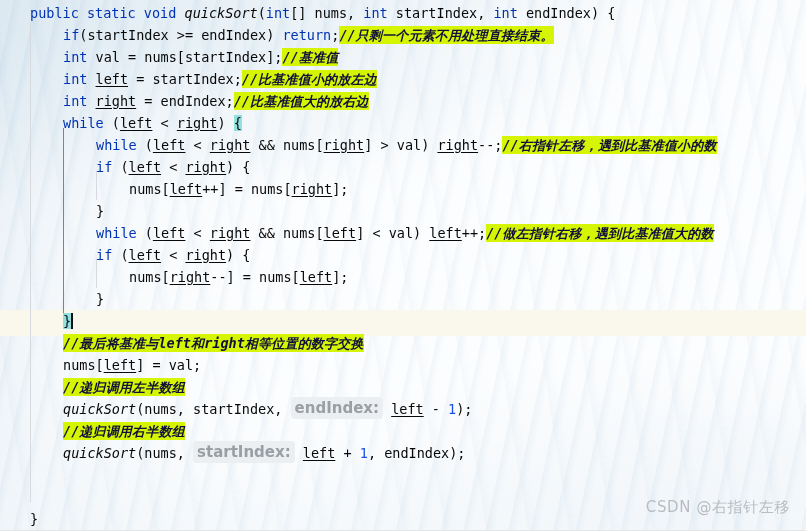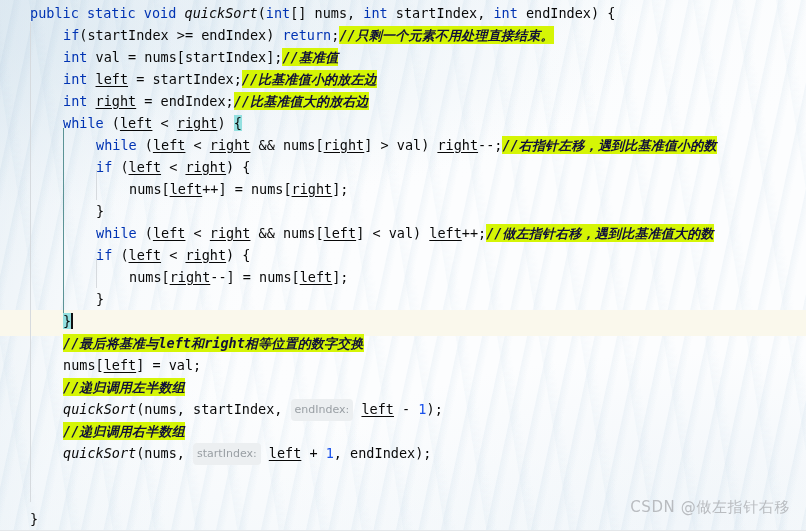--- a/index.html
+++ b/index.html
@@ -71,24 +71,24 @@
     padding:1px 0 1px 0;
   }
   .cmt .cn{font-family:"DejaVu Sans","Liberation Sans",sans-serif;font-size:13px;letter-spacing:.2px;}
   
   .hint{
     display:inline-block;
     background:#eceff1;
     color:#999fa4;
     border-radius:4px;
     padding:0 4px;
-    font-size:11px;
+    font-size:15px;
     font-family:"DejaVu Sans","Liberation Sans",sans-serif;
     font-style:normal;
-    font-weight:normal;
+    font-weight:bold;
     position:relative;
     top:-1px;
     text-align:right;
   }
   #watermark{
     position:absolute;
     right:16px;bottom:14px;
     color:#b9bcc0;
     font-family:"DejaVu Sans","Liberation Sans",sans-serif;
     font-size:15px;
@@ -104,15 +104,15 @@
 <div id="app">
   <div id="texture"></div>
   <div id="current-line" style="top: 310px;"></div>
   <div id="guides">
       <div class="guide" style="left: 30px; top: 22px; height: 480px;"></div>
       <div class="guide active" style="left: 63px; top: 128px; height: 186px;"></div>
       <div class="guide" style="left: 96px; top: 170px; height: 30px;"></div>
       <div class="guide" style="left: 96px; top: 258px; height: 30px;"></div>
     </div>
   <div id="code"><div class="line" style="top: 2px; padding-left: 30px;"><span class="kw">public</span><span class="id"> </span><span class="kw">static</span><span class="id"> </span><span class="kw">void</span><span class="id"> </span><span class="mth">quickSort</span><span class="id">(</span><span class="kw">int</span><span class="id">[] nums, </span><span class="kw">int</span><span class="id"> startIndex, </span><span class="kw">int</span><span class="id"> endIndex) {</span></div><div class="line" style="top: 24px; padding-left: 63px;"><span class="kw">if</span><span class="id">(startIndex &gt;= endIndex) </span><span class="kw">return</span><span class="id">;</span><span class="cmt"><span>//</span><span class="cn">只剩一个元素不用处理直接结束。</span></span></div><div class="line" style="top: 46px; padding-left: 63px;"><span class="kw">int</span><span class="id"> val = nums[startIndex];</span><span class="cmt"><span>//</span><span class="cn">基准值</span></span></div><div class="line" style="top: 68px; padding-left: 63px;"><span class="kw">int</span><span class="id"> </span><span class="fld">left</span><span class="id"> = startIndex;</span><span class="cmt"><span>//</span><span class="cn">比基准值小的放左边</span></span></div><div class="line" style="top: 90px; padding-left: 63px;"><span class="kw">int</span><span class="id"> </span><span class="fld">right</span><span class="id"> = endIndex;</span><span class="cmt"><span>//</span><span class="cn">比基准值大的放右边</span></span></div><div class="line" style="top: 112px; padding-left: 63px;"><span class="kw">while</span><span class="id"> (</span><span class="fld">left</span><span class="id"> &lt; </span><span class="fld">right</span><span class="id">) </span><span class="brace-hl">{</span></div><div class="line" style="top: 134px; padding-left: 96px;"><span class="kw">while</span><span class="id"> (</span><span class="fld">left</span><span class="id"> &lt; </span><span class="fld">right</span><span class="id"> &amp;&amp; nums[</span><span class="fld">right</span><span class="id">] &gt; val) </span><span class="fld">right</span><span class="id">--;</span><span class="cmt"><span>//</span><span class="cn">右指针左移，遇到比基准值小的数</span></span></div><div class="line" style="top: 156px; padding-left: 96px;"><span class="kw">if</span><span class="id"> (</span><span class="fld">left</span><span class="id"> &lt; </span><span class="fld">right</span><span class="id">) {</span></div><div class="line" style="top: 178px; padding-left: 129px;"><span class="id">nums[</span><span class="fld">left</span><span class="id">++] = nums[</span><span class="fld">right</span><span class="id">];</span></div><div class="line" style="top: 200px; padding-left: 96px;"><span class="id">}</span></div><div class="line" style="top: 222px; padding-left: 96px;"><span class="kw">while</span><span class="id"> (</span><span class="fld">left</span><span class="id"> &lt; </span><span class="fld">right</span><span class="id"> &amp;&amp; nums[</span><span class="fld">left</span><span class="id">] &lt; val) </span><span class="fld">left</span><span class="id">++;</span><span class="cmt"><span>//</span><span class="cn">做左指针右移，遇到比基准值大的数</span></span></div><div class="line" style="top: 244px; padding-left: 96px;"><span class="kw">if</span><span class="id"> (</span><span class="fld">left</span><span class="id"> &lt; </span><span class="fld">right</span><span class="id">) {</span></div><div class="line" style="top: 266px; padding-left: 129px;"><span class="id">nums[</span><span class="fld">right</span><span class="id">--] = nums[</span><span class="fld">left</span><span class="id">];</span></div><div class="line" style="top: 288px; padding-left: 96px;"><span class="id">}</span></div><div class="line" style="top: 310px; padding-left: 63px;"><span class="brace-hl">}</span><span id="caret-inline" style="display: inline-block; width: 1.5px; height: 16px; background: rgb(17, 17, 17); vertical-align: middle; position: relative; top: -1px;"></span></div><div class="line" style="top: 332px; padding-left: 63px;"><span class="cmt"><span>//</span><span class="cn">最后将基准与</span><span>left</span><span class="cn">和</span><span>right</span><span class="cn">相等位置的数字交换</span></span></div><div class="line" style="top: 354px; padding-left: 63px;"><span class="id">nums[</span><span class="fld">left</span><span class="id">] = val;</span></div><div class="line" style="top: 376px; padding-left: 63px;"><span class="cmt"><span>//</span><span class="cn">递归调用左半数组</span></span></div><div class="line" style="top: 398px; padding-left: 63px;"><span class="mth">quickSort</span><span class="id">(nums, startIndex, </span><span class="hint">endIndex:</span><span class="id"> </span><span class="fld">left</span><span class="id"> - </span><span class="num">1</span><span class="id">);</span></div><div class="line" style="top: 420px; padding-left: 63px;"><span class="cmt"><span>//</span><span class="cn">递归调用右半数组</span></span></div><div class="line" style="top: 442px; padding-left: 63px;"><span class="mth">quickSort</span><span class="id">(nums, </span><span class="hint">startIndex:</span><span class="id"> </span><span class="fld">left</span><span class="id"> + </span><span class="num">1</span><span class="id">, endIndex);</span></div><div class="line" style="top: 508px; padding-left: 30px;"><span class="id">}</span></div></div>
-  <div id="watermark">CSDN @做左指针右移</div>
+  <div id="watermark">CSDN @右指针左移</div>
   <div id="bottom-rule"></div>
 </div>
 
 </body></html>

